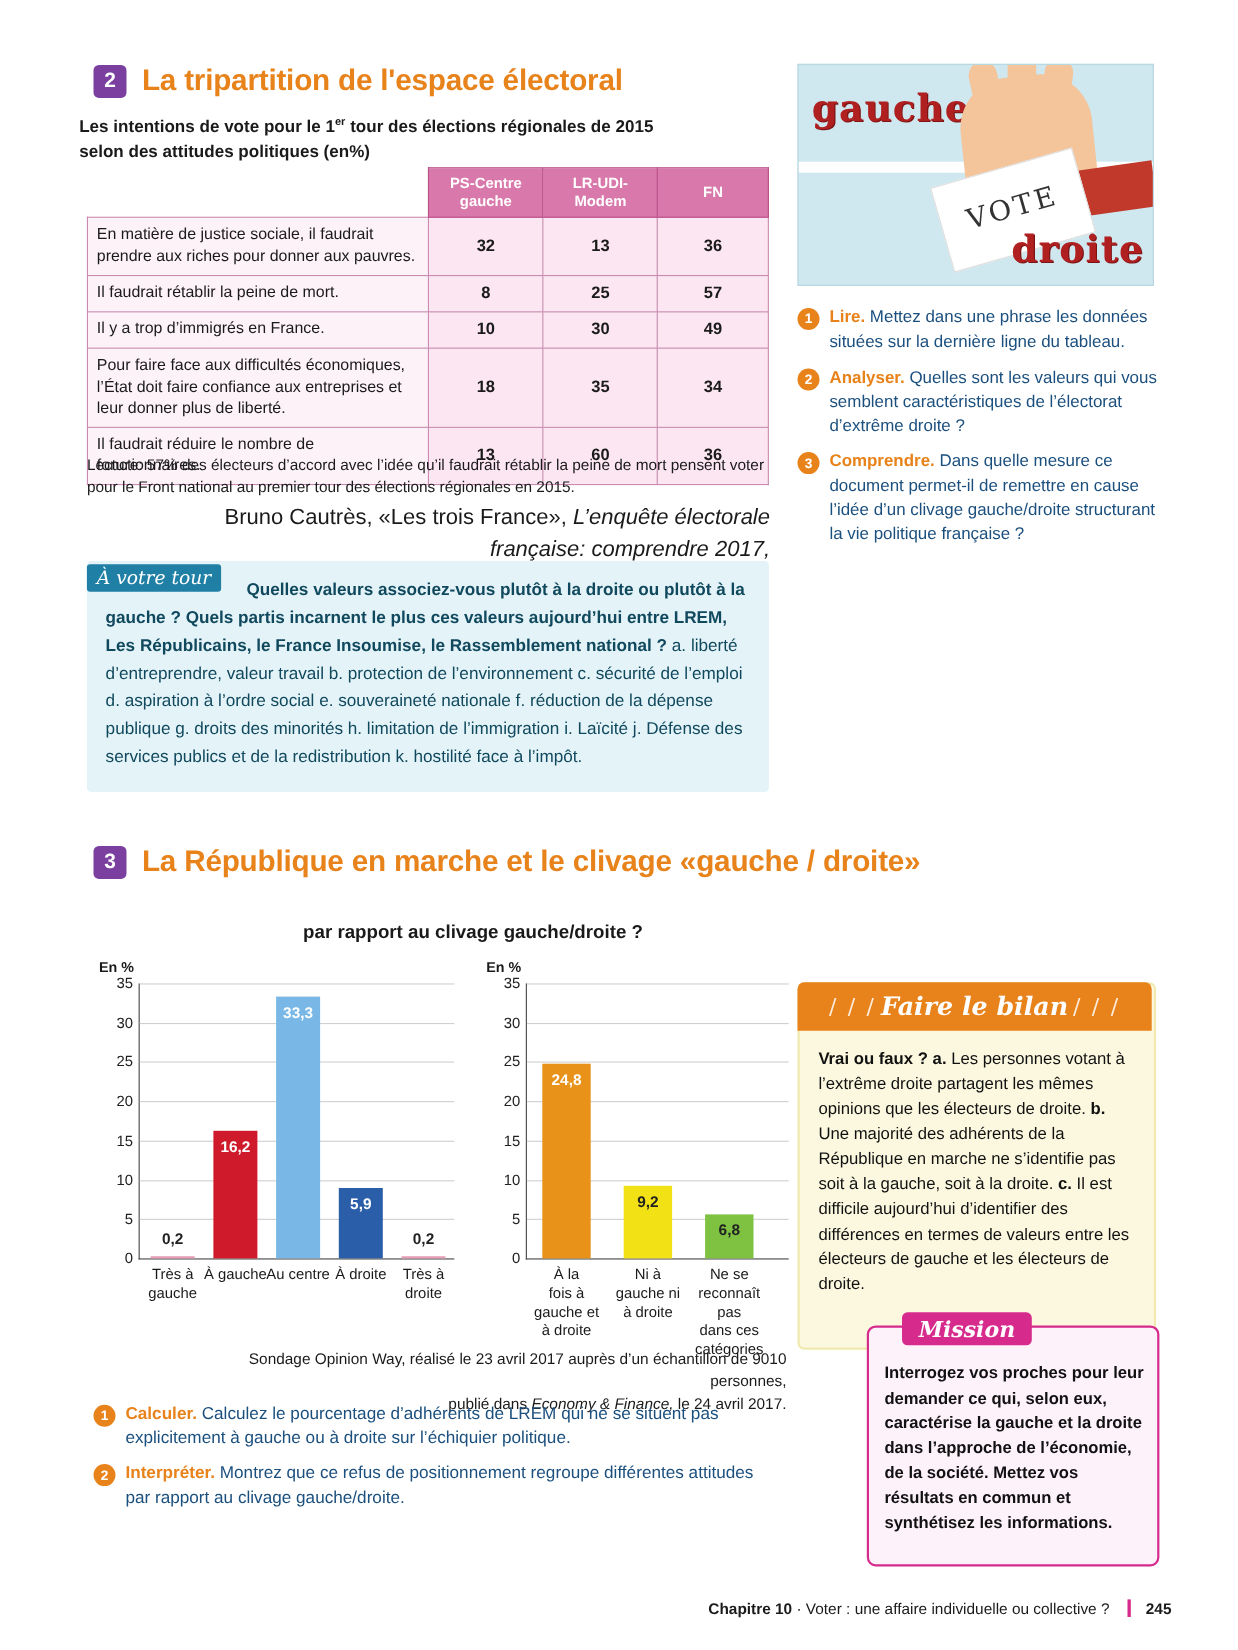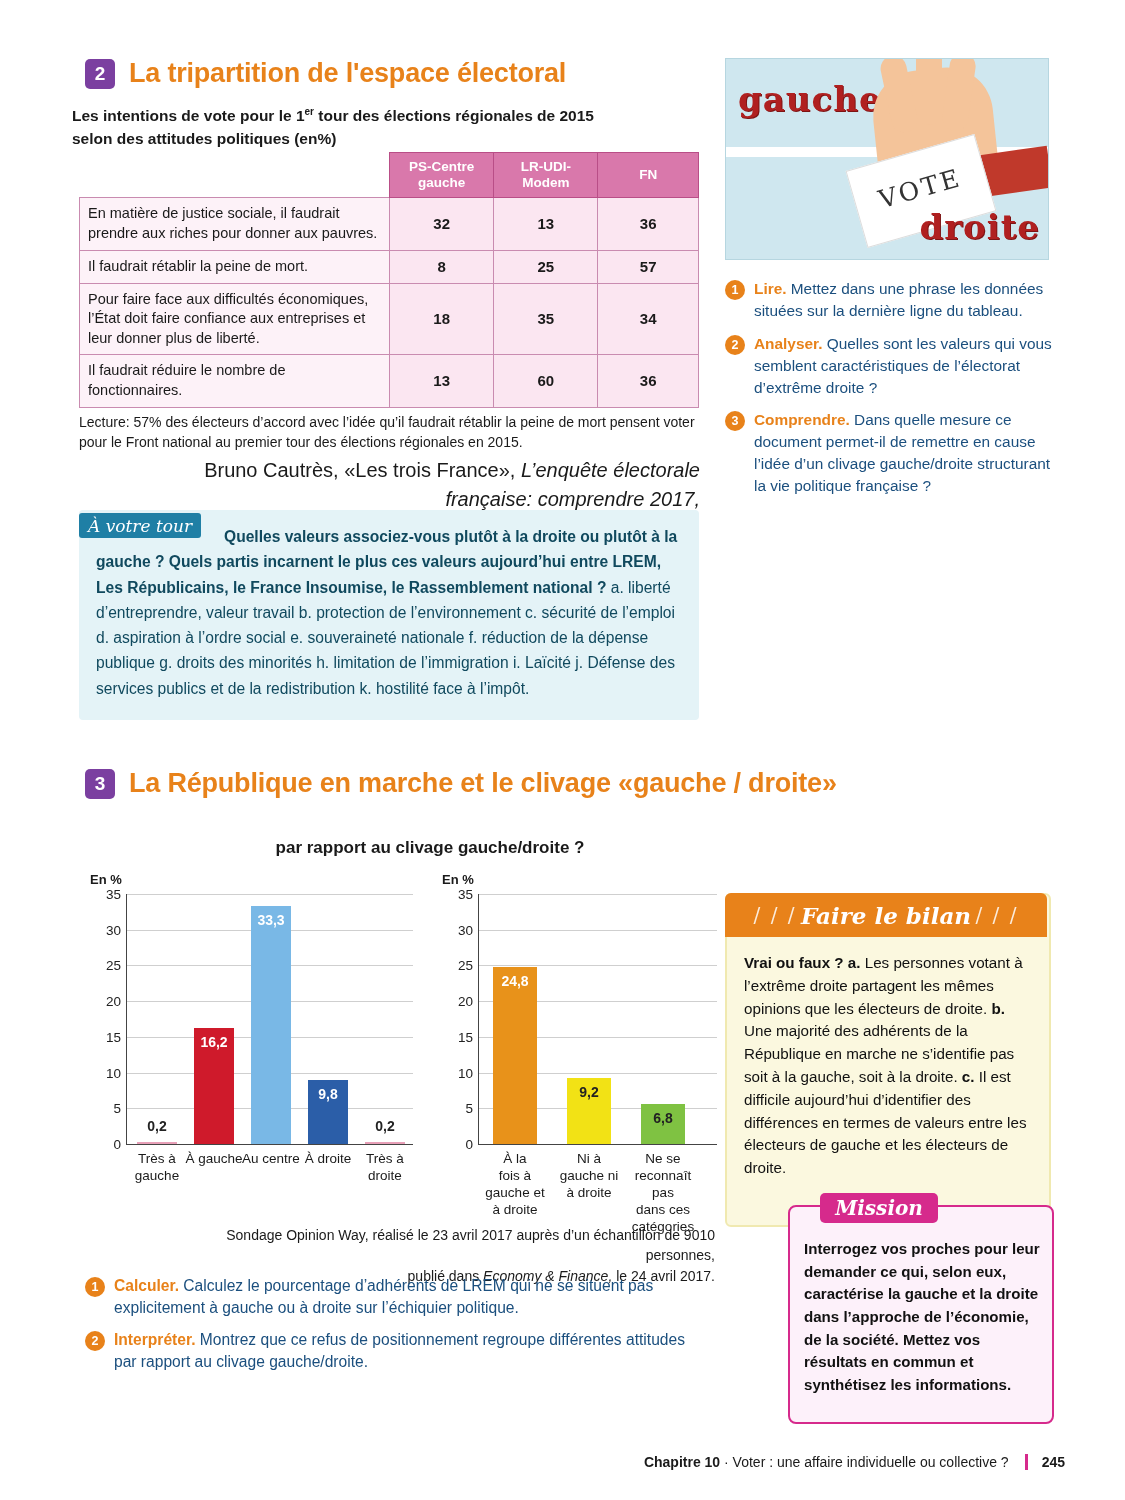--- a/index.html
+++ b/index.html
@@ -220,20 +220,26 @@
         <td class="label">En matière de justice sociale, il faudrait prendre aux riches pour donner aux pauvres.</td>
         <td class="val">32</td>
         <td class="val">13</td>
         <td class="val">36</td>
       </tr>
       <tr>
         <td class="label">Il faudrait rétablir la peine de mort.</td>
         <td class="val">8</td>
         <td class="val">25</td>
         <td class="val">57</td>
+      </tr>
+      <tr>
+        <td class="label">Il y a trop d’immigrés en France.</td>
+        <td class="val">10</td>
+        <td class="val">30</td>
+        <td class="val">49</td>
       </tr>
       <tr>
         <td class="label">Pour faire face aux difficultés économiques, l’État doit faire confiance aux entreprises et leur donner plus de liberté.</td>
         <td class="val">18</td>
         <td class="val">35</td>
         <td class="val">34</td>
       </tr>
       <tr>
         <td class="label">Il faudrait réduire le nombre de fonctionnaires.</td>
         <td class="val">13</td>
@@ -320,21 +326,21 @@
         <div class="xlab" style="left: 87px; width: 62px;">À gauche </div>
         <div class="bar" style="left: 67px; width: 40px; height: 115.714px; background: rgb(207, 26, 43);">
           <div class="vlabel inside" style="color: rgb(255, 255, 255);">16,2</div>
         </div>
         <div class="xlab" style="left: 144px; width: 62px;">Au centre </div>
         <div class="bar" style="left: 124px; width: 40px; height: 237.857px; background: rgb(121, 184, 230);">
           <div class="vlabel inside" style="color: rgb(255, 255, 255);">33,3</div>
         </div>
         <div class="xlab" style="left: 201px; width: 62px;">À droite </div>
         <div class="bar" style="left: 181px; width: 40px; height: 63.5714px; background: rgb(43, 94, 168);">
-          <div class="vlabel inside" style="color: rgb(255, 255, 255);">9,8</div>
+          <div class="vlabel inside" style="color: rgb(255, 255, 255);">5,9</div>
         </div>
         <div class="xlab" style="left: 258px; width: 62px;">Très à<br>droite </div>
         <div class="bar" style="left: 238px; width: 40px; height: 2px; background: rgb(232, 160, 184);">
           <div class="vlabel">0,2</div>
         </div>
       </div>
   </div>
 
   <div class="chart" id="chart2" style="left:440px;top:872px;width:300px;height:300px;">
     <div class="ylabel" style="left:2px;top:0;">En %</div>

